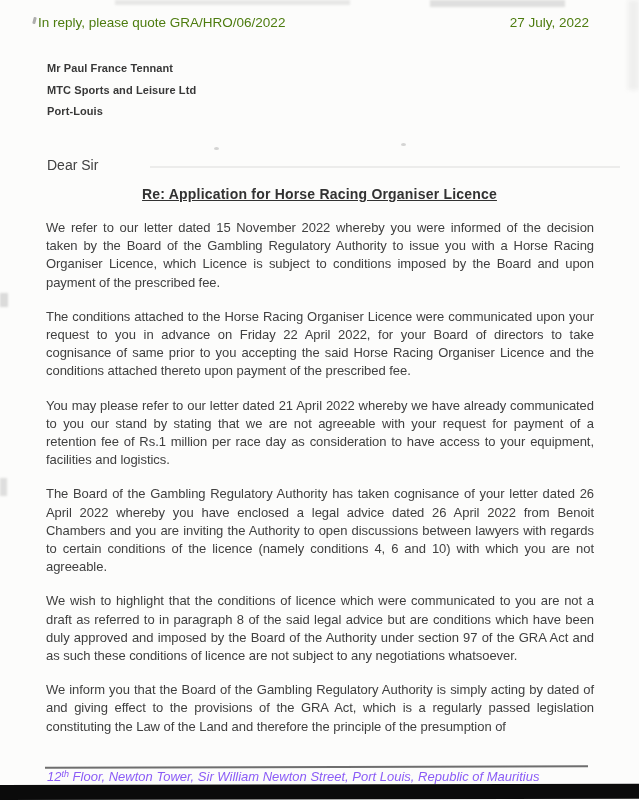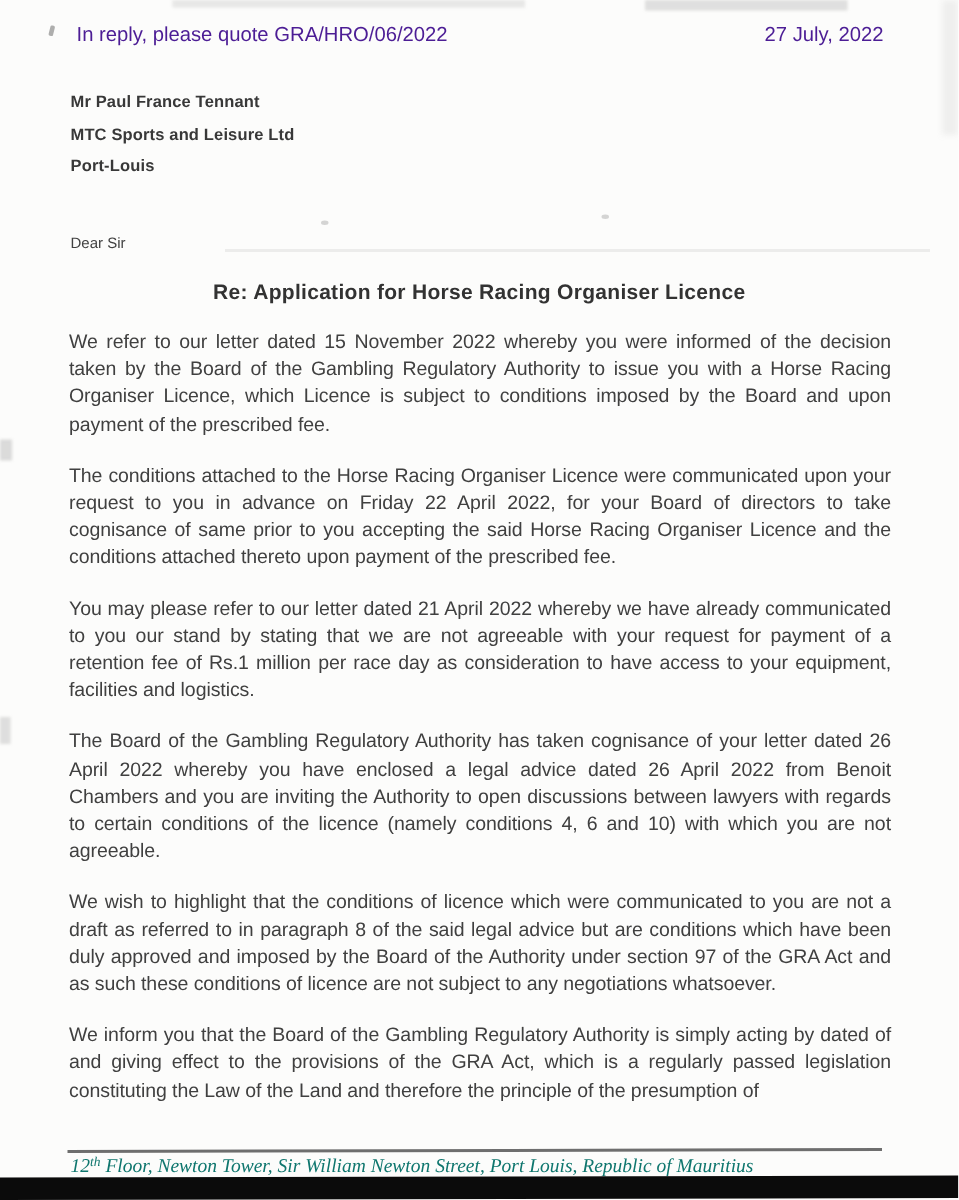--- a/index.html
+++ b/index.html
@@ -14,57 +14,58 @@
     background: #fcfcfb;
     overflow: hidden;
     font-family: "Liberation Sans", sans-serif;
     color: #3a3a3a;
   }
 
   
   .ref-row {
     position: absolute;
     top: 15px;
-    left: 51px;
+    left: 38px;
     right: 50px;
     display: flex;
     justify-content: space-between;
     font-size: 13.5px;
-    color: #4c1d95;
+    color: #4d7c0f;
     align-items: flex-end;
   }
 
   
   .recipient {
     position: absolute;
     top: 58px;
     left: 47px;
     font-weight: bold;
     font-size: 11px;
     line-height: 21.5px;
     color: #383838;
     letter-spacing: 0.1px;
   }
 
   .salutation {
     position: absolute;
     top: 157px;
     left: 47px;
-    font-size: 10px;
+    font-size: 14px;
     color: #414141;
   }
 
   .subject {
     position: absolute;
     top: 186px;
     left: 0;
     width: 100%;
     text-align: center;
     font-size: 14px;
     font-weight: bold;
+    text-decoration: underline;
     color: #323232;
     letter-spacing: 0.2px;
   }
 
   .body-text {
     position: absolute;
     top: 219px;
     left: 46px;
     width: 548px;
     font-size: 13px;
@@ -84,24 +85,24 @@
     left: 45px;
     width: 543px;
     height: 2px;
     background: #6e6e6e;
     transform: rotate(-0.15deg);
   }
   .footer-address {
     position: absolute;
     top: 769px;
     left: 47px;
-    font-family: Liberation Serif, serif;
+    font-family: Liberation Sans, sans-serif;
     font-style: italic;
     font-size: 13px;
-    color: #0f766e;
+    color: #8b5cf6;
     white-space: nowrap;
   }
   .footer-address .sup {
     font-size: 9px;
     position: relative;
     top: -4px;
   }
   .bottom-bar {
     position: absolute;
     top: 785px;

